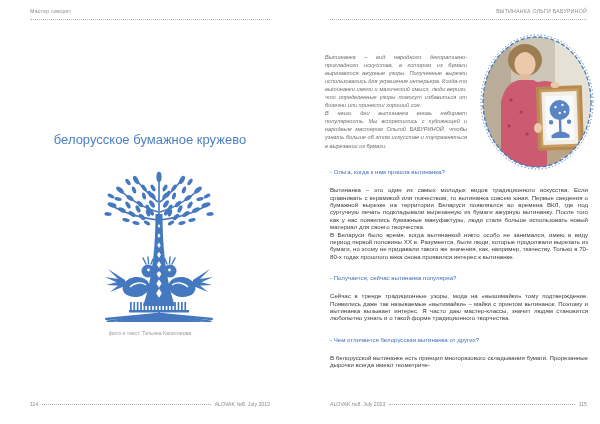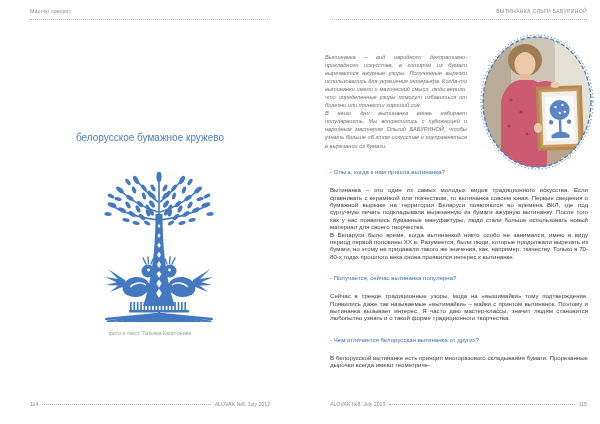--- a/index.html
+++ b/index.html
@@ -13,21 +13,21 @@
   #page-left .runhead{left:30px;}
   #page-right .runhead{right:13px;}
   .rule{position:absolute;top:19px;border-top:1px dotted #b3b3b3;height:0;}
   #page-left .rule{left:30px;width:240px;}
   #page-right .rule{left:30px;width:257px;}
 
   .title{position:absolute;top:78px;left:0;width:100%;text-align:center;
          font-family:"Liberation Serif",serif;font-weight:400;
          font-size:39px;color:#4377b8;letter-spacing:.5px;}
   .subtitle{position:absolute;top:132px;left:0;width:100%;text-align:center;
-            font-size:10px;color:#4e80c2;}
+            font-size:13px;color:#4e80c2;}
 
   .artwork{position:absolute;left:84px;top:168px;width:150px;height:154px;}
   .caption{position:absolute;top:330px;left:0;width:100%;text-align:center;
            font-size:5.2px;color:#9a9a9a;}
 
   .folio{position:absolute;top:401px;display:flex;align-items:center;gap:4px;
          font-size:5.2px;color:#8b8b8b;}
   #page-left .folio{left:30px;right:30px;}
   #page-right .folio{left:30px;right:13px;}
   .folio .dots{flex:1;border-top:1px dotted #b0b0b0;height:0;}

